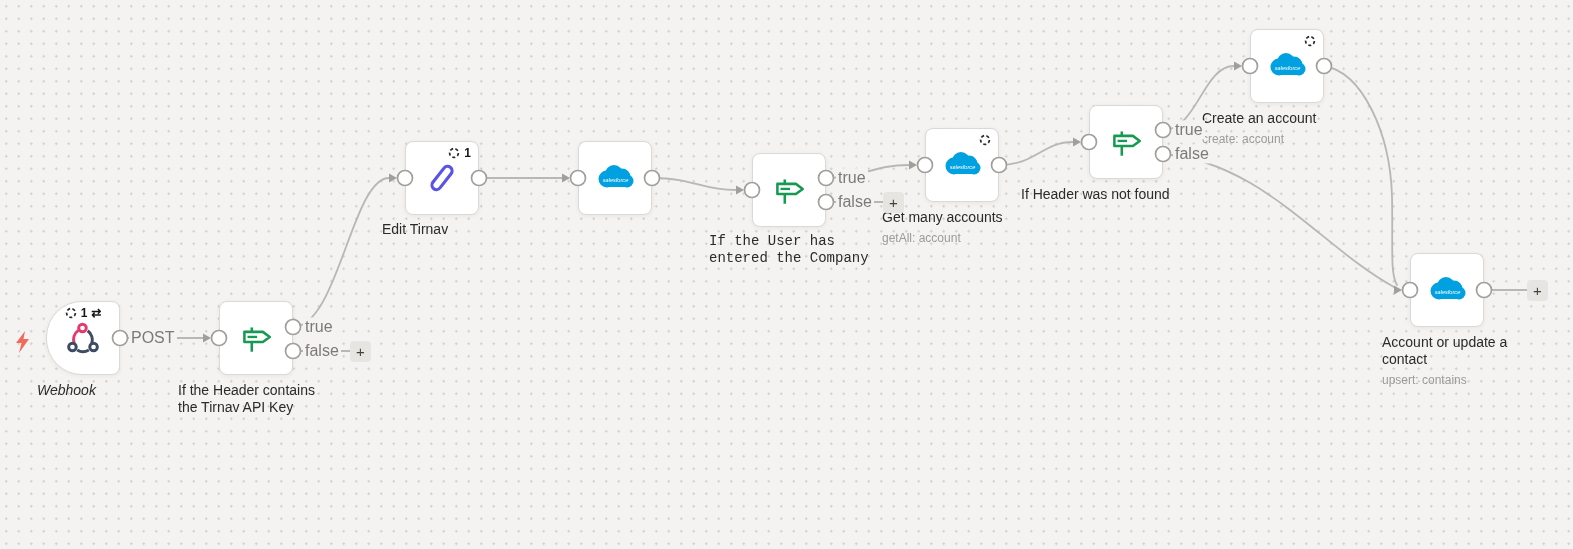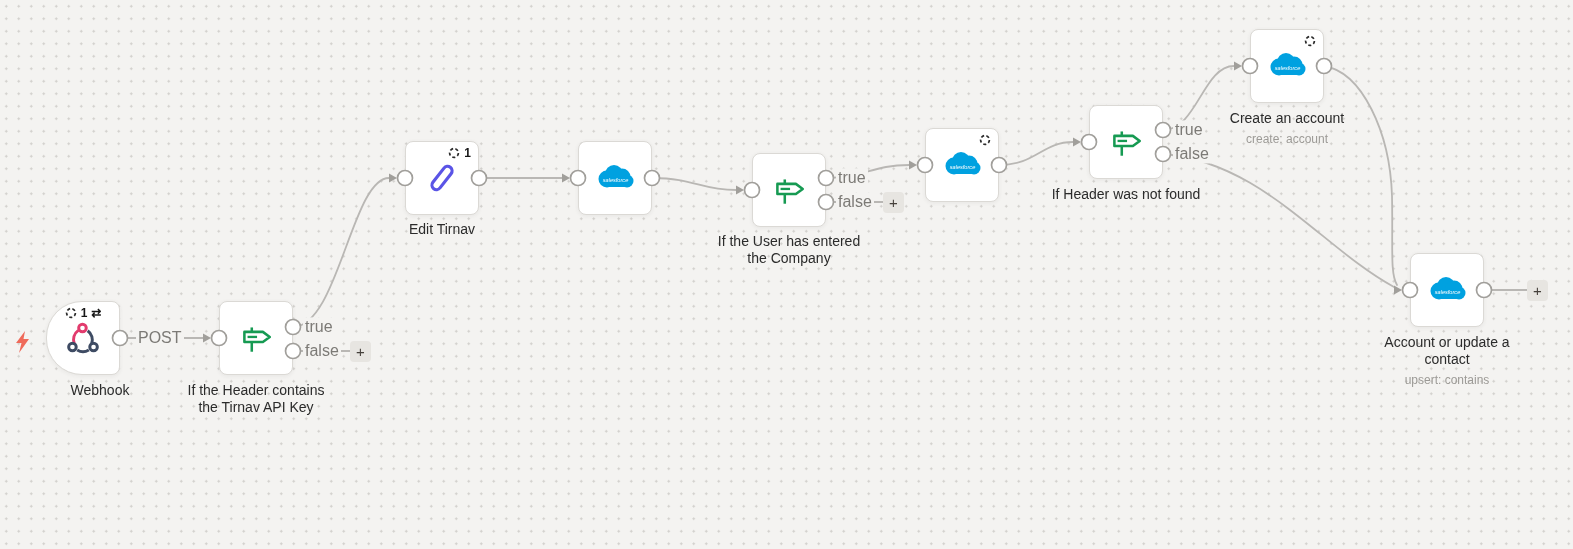--- a/index.html
+++ b/index.html
@@ -18,21 +18,21 @@
     display: flex; align-items: center; justify-content: center;
   }
   .node.trigger { border-radius: 36px 8px 8px 36px; }
   .badge-row {
     position: absolute; top: 5px; display: flex; align-items: center; gap: 4px;
     color: #161616; font-size: 12px; font-weight: 700; line-height: 1;
   }
   .badge-row.center { left: 0; right: 0; justify-content: center; }
   .badge-row.right { right: 7px; }
   .label-block {
-    position: absolute; text-align: center; line-height: 1.22;
+    position: absolute; line-height: 1.22;
     color: #2b2b2b; font-size: 14px; font-weight: 500;
   }
   .node-subtitle { color: #9c9a96; font-size: 12px; font-weight: 400; margin-top: 5px; }
   .edges { position: absolute; inset: 0; pointer-events: none; }
   .edge { stroke: #b9b7b4; stroke-width: 1.8; fill: none; stroke-linecap: round; }
   .port { fill: #fff; stroke: #a19f9b; stroke-width: 1.7; }
   .arrow { fill: #a19f9b; }
   .port-label {
     position: absolute; transform: translateY(-50%); z-index: 3;
     font-size: 16px; color: #7c7a76; background: #f4f3f1; padding: 0 2px; line-height: 1.2;
@@ -64,21 +64,21 @@
     </div>
     <svg width="38" height="38" viewBox="0 0 36 36">
       <path d="M9.8,23.5 A10.5,10.5 0 0 1 13.6,10.8" stroke="#e23b6d" stroke-width="2.8" fill="none"></path>
       <circle cx="17.5" cy="8.5" r="3.6" stroke="#e23b6d" stroke-width="2.8" fill="none"></circle>
       <path d="M22.4,11.2 A10.5,10.5 0 0 1 26.2,23.5" stroke="#3e4b63" stroke-width="2.8" fill="none"></path>
       <path d="M12.5,29.3 A10.5,10.5 0 0 0 23.5,29.3" stroke="#3e4b63" stroke-width="2.8" fill="none"></path>
       <circle cx="8" cy="26.5" r="3.6" stroke="#3e4b63" stroke-width="2.8" fill="none"></circle>
       <circle cx="28" cy="26.5" r="3.6" stroke="#3e4b63" stroke-width="2.8" fill="none"></circle>
     </svg>
   </div>
-  <div class="label-block" style="left:50px; top:382px; width:100px;">
+  <div class="label-block" style="left:37px; top:382px; width:100px;font-style:italic;">
     <div>Webhook</div>
   </div>
 
   <div class="node" style="left:219px; top:301px;">
     <svg width="38" height="38" viewBox="0 0 36 36">
       <path d="M14,8 V31" stroke="#169a52" stroke-width="2.4" fill="none"></path>
       <path d="M7,12.2 H24.5 L31,17 L24.5,21.8 H7 Z" fill="#fff" stroke="#169a52" stroke-width="2.4" stroke-linejoin="round"></path>
       <path d="M10,17 H19" stroke="#169a52" stroke-width="2.2" fill="none"></path>
     </svg>
   </div>
@@ -114,40 +114,44 @@
     </svg>
   </div>
 
   <div class="node" style="left:752px; top:153px;">
     <svg width="38" height="38" viewBox="0 0 36 36">
       <path d="M14,8 V31" stroke="#169a52" stroke-width="2.4" fill="none"></path>
       <path d="M7,12.2 H24.5 L31,17 L24.5,21.8 H7 Z" fill="#fff" stroke="#169a52" stroke-width="2.4" stroke-linejoin="round"></path>
       <path d="M10,17 H19" stroke="#169a52" stroke-width="2.2" fill="none"></path>
     </svg>
   </div>
-  <div class="label-block" style="left:709px; top:233px; width:160px;">
+  <div class="label-block" style="left:709px; top:233px; width:160px;font-family:Liberation Mono, monospace;">
     <div>If the User has entered the Company</div>
   </div>
 
   <div class="node" style="left:925px; top:128px;">
     <div class="badge-row right">
       <svg width="12" height="12" viewBox="0 0 12 12">
         <circle cx="6" cy="6" r="4.4" fill="none" stroke="#2a2a2a" stroke-width="1.7" stroke-dasharray="3.1 2.3"></circle>
       </svg>
     </div>
     <svg width="44" height="32" viewBox="0 0 44 32">
       <g fill="#00a1e0">
         <circle cx="14" cy="17" r="8.5"></circle>
           <circle cx="21" cy="12" r="9"></circle>
         <circle cx="29" cy="15" r="8.5"></circle>
           <circle cx="34" cy="19" r="6.5"></circle>
         <rect x="10" y="15" width="26" height="10" rx="5"></rect>
       </g>
       <text x="22.5" y="20" text-anchor="middle" font-size="5.6" font-style="italic" fill="#ffffff" font-family="Liberation Sans, sans-serif">salesforce</text>
     </svg>
+  </div>
+  <div class="label-block" style="left:882px; top:209px; width:160px;">
+    <div>Get many accounts</div>
+    <div class="node-subtitle">getAll: account</div>
   </div>
 
   <div class="node" style="left:1089px; top:105px;">
     <svg width="38" height="38" viewBox="0 0 36 36">
       <path d="M14,8 V31" stroke="#169a52" stroke-width="2.4" fill="none"></path>
       <path d="M7,12.2 H24.5 L31,17 L24.5,21.8 H7 Z" fill="#fff" stroke="#169a52" stroke-width="2.4" stroke-linejoin="round"></path>
       <path d="M10,17 H19" stroke="#169a52" stroke-width="2.2" fill="none"></path>
     </svg>
   </div>
   <div class="label-block" style="left:1021px; top:186px; width:210px;">
@@ -233,21 +237,21 @@
     <circle class="port" cx="219" cy="338" r="7.5"></circle>
     <circle class="port" cx="405" cy="178" r="7.5"></circle>
     <circle class="port" cx="578" cy="178" r="7.5"></circle>
     <circle class="port" cx="752" cy="190" r="7.5"></circle>
     <circle class="port" cx="925" cy="165" r="7.5"></circle>
     <circle class="port" cx="1089" cy="142" r="7.5"></circle>
     <circle class="port" cx="1250" cy="66" r="7.5"></circle>
     <circle class="port" cx="1410" cy="290" r="7.5"></circle>
   </svg>
 
-  <span class="port-label" style="left:136px; top:338px;">POST</span>
+  <span class="port-label" style="left:129px; top:338px;">POST</span>
   <span class="port-label" style="left:303px; top:327px;">true</span>
   <span class="port-label" style="left:303px; top:351px;">false</span>
   <span class="port-label" style="left:836px; top:178px;">true</span>
   <span class="port-label" style="left:836px; top:202px;">false</span>
   <span class="port-label" style="left:1173px; top:130px;">true</span>
   <span class="port-label" style="left:1173px; top:154px;">false</span>
 
   <div class="plus-btn" style="left:350px; top:341px;">
     <span>+</span>
   </div>

